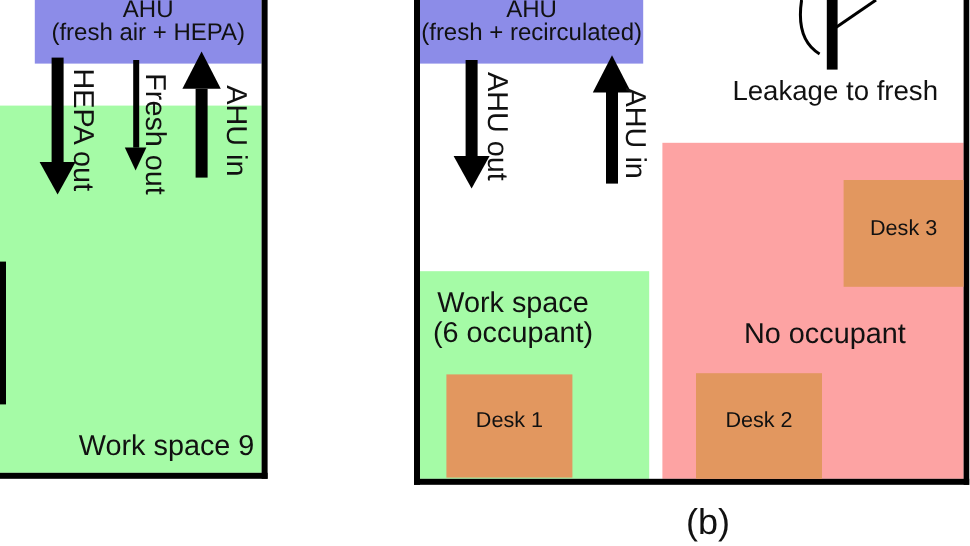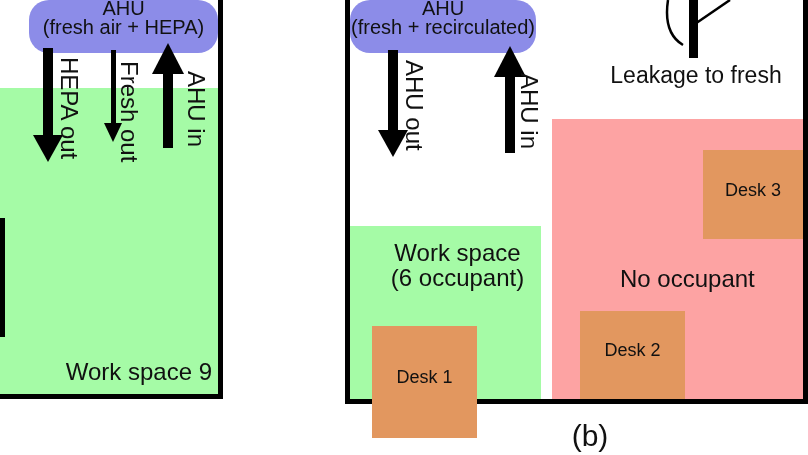--- a/index.html
+++ b/index.html
@@ -4,21 +4,21 @@
 <style>
   html,body{margin:0;padding:0;background:#fff;}
   .canvas{
     position:relative;width:808px;height:455px;background:#ffffff;
     overflow:hidden;font-family:"Liberation Sans",sans-serif;color:#111;
   }
   .abs{position:absolute;}
   
   .wall{background:#000;}
   
-  .ahu-box{background:#8c8ce8;border-radius:20px;}
+  .ahu-box{background:#8c8ce8;}
   .green{background:#a5fba6;}
   .pink{background:#fda3a3;}
   .desk{background:#e2975f;display:flex;flex-direction:column;justify-content:center;align-items:center;}
   
   .ahu-text{width:100%;text-align:center;font-size:20px;line-height:19px;margin-top:-1px;}
   .room-label{font-size:24px;line-height:25px;}
   .desk-label{font-size:18px;padding-bottom:9px;}
   .leakage{font-size:23px;text-align:center;}
   .caption{font-size:30px;text-align:center;}
   .vlabel{writing-mode:vertical-rl;text-orientation:mixed;font-size:24px;line-height:1;white-space:nowrap;}
@@ -84,31 +84,31 @@
   <div class="abs vlabel" style="left:517px;top:73px;">AHU in</div>
 
   <svg class="abs" style="left:650px;top:0;" width="90" height="60" viewBox="0 0 90 60">
     <rect x="39" y="0" width="9" height="58" fill="#000"></rect>
     <path d="M18,0 Q13,33 33,45" fill="none" stroke="#000" stroke-width="2.5"></path>
     <line x1="80" y1="0" x2="42" y2="26" stroke="#000" stroke-width="2.5"></line>
   </svg>
 
   <div class="abs leakage" style="left:606px;top:62px;width:180px;">Leakage to fresh</div>
 
-  <div class="abs desk" style="left:372px;top:326px;width:105px;height:112px;">
+  <div class="abs desk" style="left:372px;top:312px;width:105px;height:86px;">
     <span class="desk-label">Desk 1</span>
   </div>
   <div class="abs desk" style="left:558px;top:311px;width:105px;height:88px;margin-left:22px;">
     <span class="desk-label">Desk 2</span>
   </div>
   <div class="abs desk" style="left:703px;top:150px;width:100px;height:89px;">
     <span class="desk-label">Desk 3</span>
   </div>
 
-  <div class="abs room-label tac" style="left:362px;top:240px;width:191px;">
+  <div class="abs room-label tac" style="left:332px;top:240px;width:191px;">
     <div>Work space</div>
     <div>(6 occupant)</div>
   </div>
   <div class="abs room-label" style="left:620px;top:266px;">No occupant</div>
 
   <div class="abs caption" style="left:560px;top:419px;width:60px;">(b)</div>
 
 </div>
 
 </body></html>

